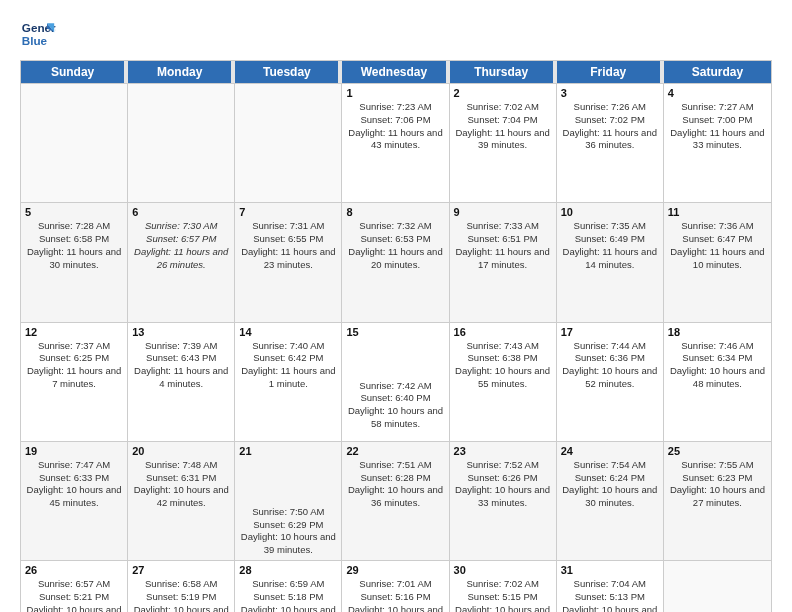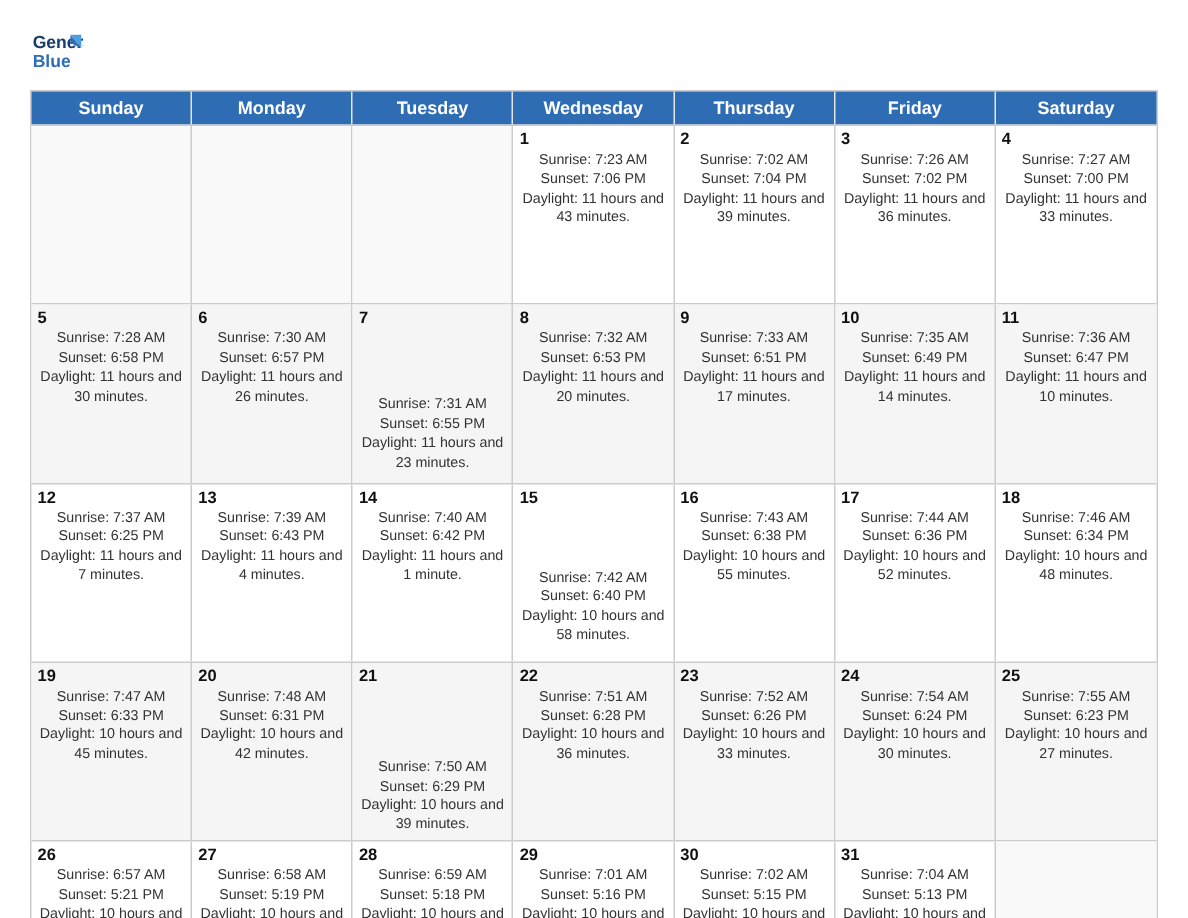--- a/index.html
+++ b/index.html
@@ -56,21 +56,21 @@
       display: grid;
       grid-template-columns: repeat(7, 1fr);
       background: #2e6db4;
     }
     .cal-header-cell {
       color: #fff;
       font-size: 12px;
       font-weight: bold;
       padding: 4px 4px;
       text-align: center;
-      border-right: 1px solid #e5e5e5;
+      border-right: 4px solid #e5e5e5;
     }
     .cal-header-cell:last-child { border-right: none; }
     .cal-body {
       flex: 1;
       display: grid;
       grid-template-rows: repeat(5, 1fr);
     }
     .cal-row {
       display: grid;
       grid-template-columns: repeat(7, 1fr);
@@ -165,27 +165,27 @@
         </div>
         <div class="cal-row alt-row">
           <div class="cal-cell">
             <div class="day-num">5</div>
             <div class="cell-text" style="white-space: pre-line;">Sunrise: 7:28 AM
 Sunset: 6:58 PM
 Daylight: 11 hours and 30 minutes.</div>
           </div>
           <div class="cal-cell">
             <div class="day-num">6</div>
-            <div class="cell-text" style="white-space: pre-line;">Sunrise: 7:30 AM
+            <div class="cell-text" style="white-space: pre-line; font-style: italic;">Sunrise: 7:30 AM
 Sunset: 6:57 PM
 Daylight: 11 hours and 26 minutes.</div>
           </div>
           <div class="cal-cell">
             <div class="day-num">7</div>
-            <div class="cell-text" style="white-space: pre-line; margin-top: 44px;">Sunrise: 7:31 AM
+            <div class="cell-text" style="white-space: pre-line;">Sunrise: 7:31 AM
 Sunset: 6:55 PM
 Daylight: 11 hours and 23 minutes.</div>
           </div>
           <div class="cal-cell">
             <div class="day-num">8</div>
             <div class="cell-text" style="white-space: pre-line;">Sunrise: 7:32 AM
 Sunset: 6:53 PM
 Daylight: 11 hours and 20 minutes.</div>
           </div>
           <div class="cal-cell">

